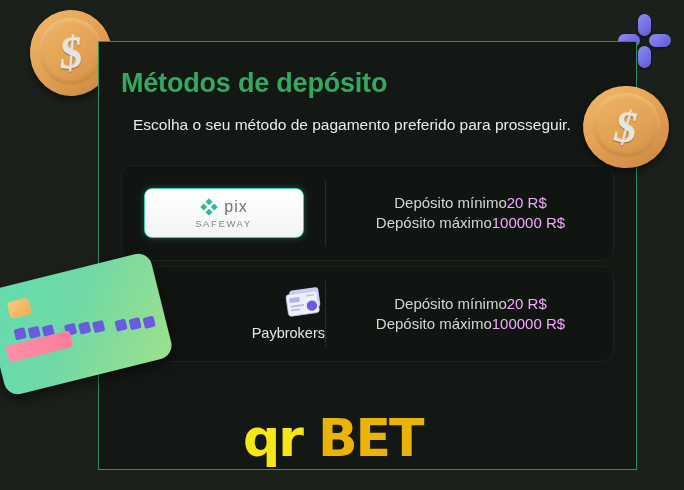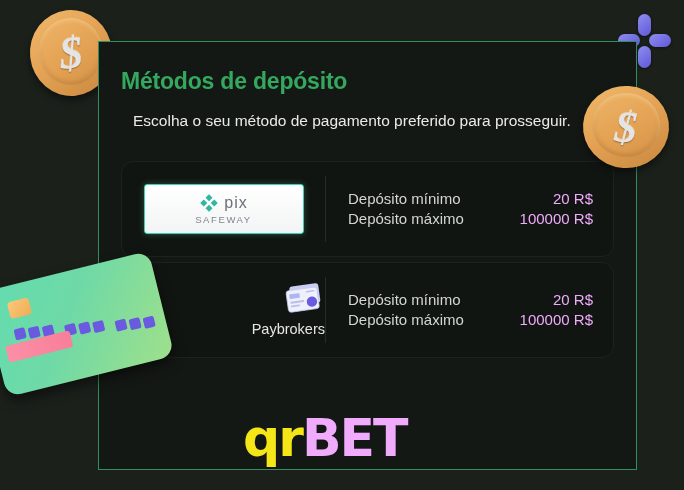--- a/index.html
+++ b/index.html
@@ -102,21 +102,21 @@
     width: 539px; height: 429px;
     border: 1px solid #2f8f60;
     background: #141814;
     box-sizing: border-box;
   }
 
   #panel-inner { padding: 26px 22px 0 22px; }
 
   #page-title {
     color: #35a85f;
-    font-size: 23px;
+    font-size: 27px;
     font-weight: bold;
     letter-spacing: -0.2px;
     margin: 0 0 14px 0;
   }
   #page-subtitle {
     color: #e9ebe9;
     font-size: 15.5px;
     line-height: 1.52;
     margin: 12px;
     max-width: 445px;
@@ -151,38 +151,38 @@
     width: 1px;
     height: 66px;
     background: #272c27;
   }
   .method-limits {
     flex: 1;
     padding: 0 20px 0 22px;
   }
   .limit-line {
     display: flex;
-    justify-content: space-between;
+    justify-content: center;
     align-items: baseline;
     margin: 3px 0;
   }
   .limit-label {
     color: #d3d6d3;
     font-size: 15px;
   }
   .limit-value {
     color: #f0abfc;
     font-size: 15px;
     font-weight: normal;
   }
 
   
   #pix-logo-card {
     width: 158px; height: 48px;
-    border-radius: 3px;
+    border-radius: 8px;
     background: linear-gradient(180deg, #ffffff 0%, #f3f4f5 100%);
     border: 1.5px solid #3fcfae;
     box-shadow: 0 0 6px rgba(63,207,174,0.35);
     display: flex; flex-direction: column;
     align-items: center; justify-content: center;
     gap: 1px;
   }
   .pix-top { display: flex; align-items: center; gap: 5px; }
   .pix-mark { width: 20px; height: 20px; position: relative; }
   .pix-word {
@@ -207,21 +207,21 @@
   #watermark {
     position: absolute;
     left: 243px; top: 412px;
     font-size: 52px;
     font-weight: bold;
     letter-spacing: -2px;
     line-height: 1;
     font-family: "DejaVu Sans", sans-serif;
   }
   #watermark .wm-qr { color: #f5e617; text-align: right; }
-  #watermark .wm-bet { color: #f0abfc; }
+  #watermark .wm-bet { color: #eab308; margin-left: 16px; }
 </style>
 </head>
 <body>
 
 <div class="deco coin-wrap" id="coin-left">
   <div class="coin">
     <span class="coin-sign">$</span>
   </div>
 </div>
 

